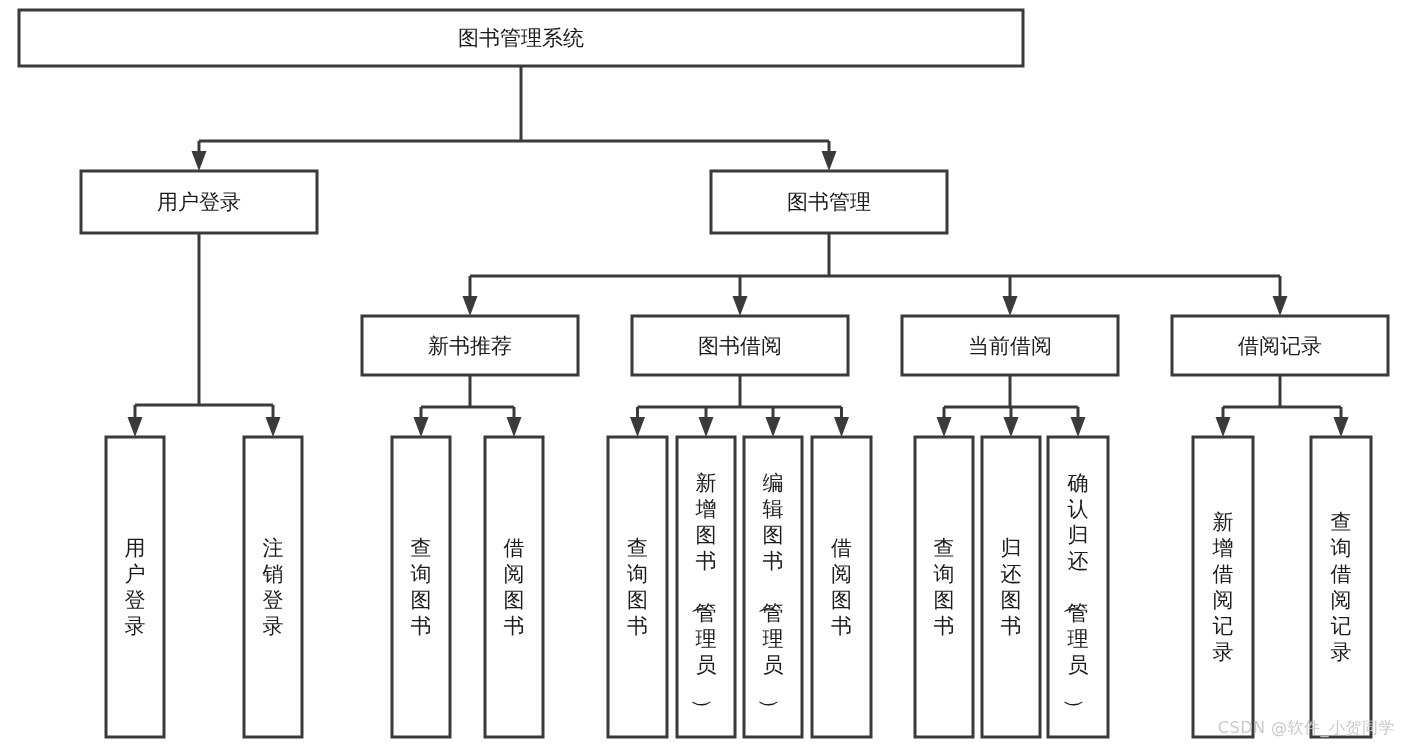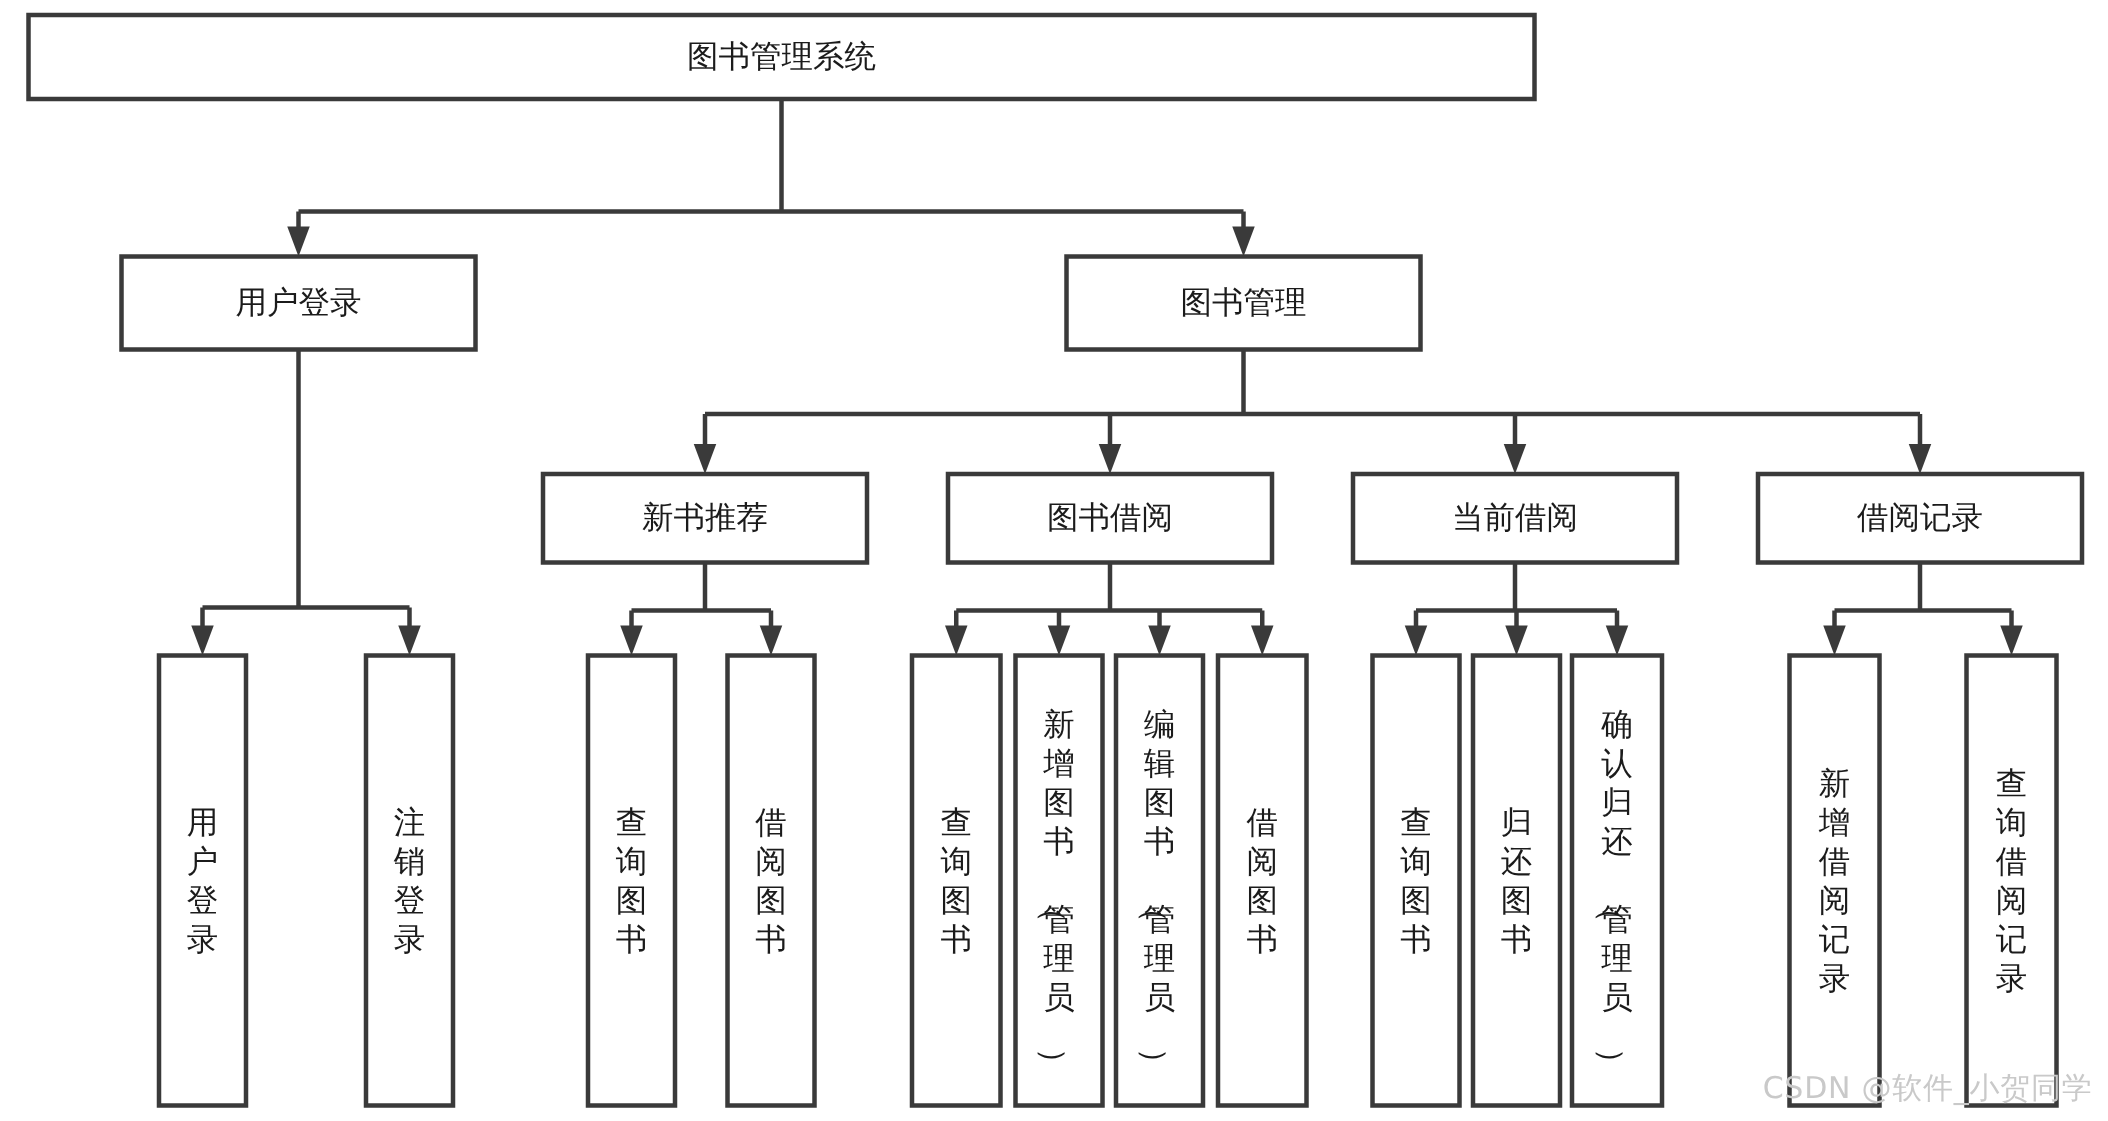--- a/index.html
+++ b/index.html
@@ -52,21 +52,21 @@
     fill: #1b1b1b;
     font-family: "DejaVu Sans", "Liberation Sans", sans-serif;
     font-size: 21px;
     text-anchor: middle;
   }
   .watermark {
     position: absolute;
     right: 10px;
     bottom: 8px;
     font-family: "DejaVu Sans", "Liberation Sans", sans-serif;
-    font-size: 20px;
+    font-size: 16px;
     color: #c9c9c9;
     white-space: nowrap;
     letter-spacing: 0.5px;
     pointer-events: none;
   }
 </style>
 </head>
 <body>
 
 <div id="diagram-root">

